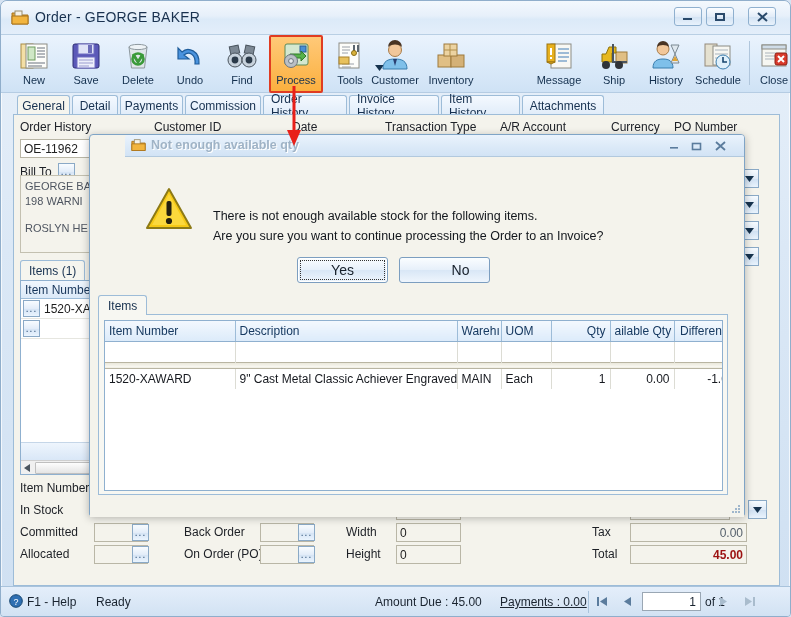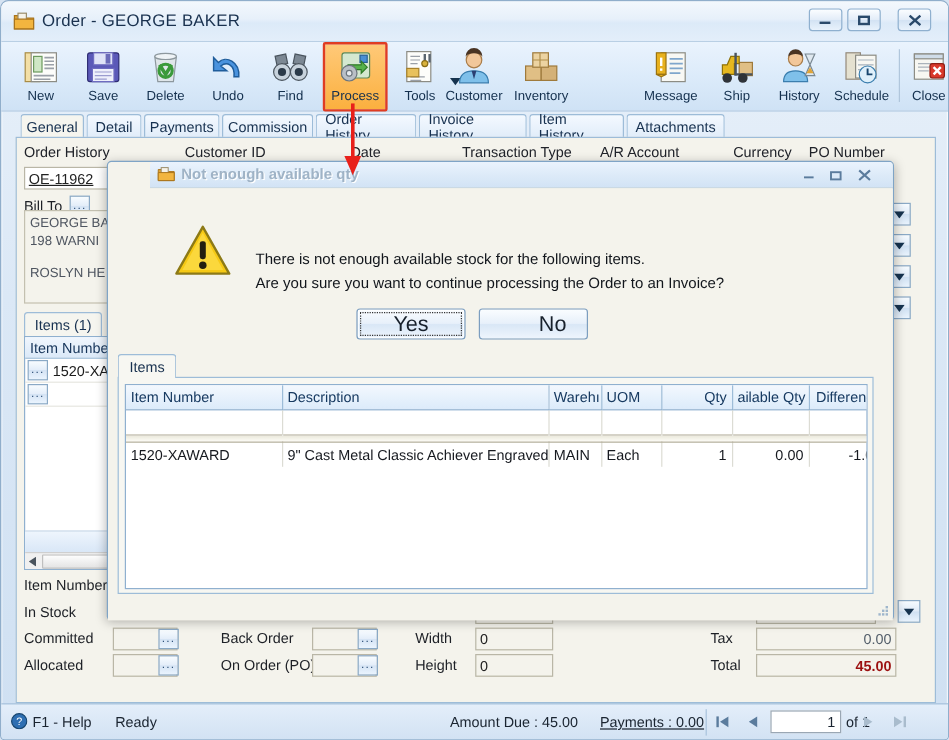--- a/index.html
+++ b/index.html
@@ -181,21 +181,21 @@
 
   #dlg-body { position:absolute; left:0; top:22px; width:100%; height:360px; background:#f4f3ec; }
   #warn-icon { position:absolute; left:55px; top:30px; width:48px; height:44px; }
   #msg1 { position:absolute; left:123px; top:52px; font-size:12.5px; color:#12161c; }
   #msg2 { position:absolute; left:123px; top:72px; font-size:12.5px; color:#12161c; }
 
   .dlgbtn {
     position:absolute; top:100px; width:91px; height:26px;
     border:1px solid #7c9ec0; border-radius:3px;
     background: linear-gradient(to bottom,#fafdff,#e7f0fa 48%,#d9e7f6 52%,#eef5fd);
-    font-size:18px; color:#17202b;
+    font-size:14px; color:#17202b;
     display:flex; align-items:center; justify-content:center;
   }
   #dlg-yes { left:207px; box-shadow: inset 0 0 0 1px #ffffff; }
   #dlg-yes .focusring {
     position:absolute; left:2px; top:2px; right:2px; bottom:2px;
     border:1px dotted #333; pointer-events:none;
   }
   #dlg-no { left:309px;padding-left:32px; }
 
   
@@ -538,21 +538,21 @@
   <div id="formarea">
 
     <div class="colhdr" style="left:6px">Order History</div>
     <div class="colhdr" style="left:140px">Customer ID</div>
     <div class="colhdr" style="left:278px">Date</div>
     <div class="colhdr" style="left:371px">Transaction Type</div>
     <div class="colhdr" style="left:486px">A/R Account</div>
     <div class="colhdr" style="left:597px">Currency</div>
     <div class="colhdr" style="left:660px">PO Number</div>
 
-    <div class="ffield" style="left:6px; top:24px; width:72px;text-decoration:underline;">OE-11962</div>
+    <div class="ffield" style="left:6px; top:24px; width:72px;">OE-11962</div>
 
     <div class="flabel" style="left:6px; top:50px">Bill To</div>
     <div class="ellbtn" style="left:44px; top:48px">...</div>
 
     <div id="addrbox">
       <div>GEORGE BA</div>
       <div>198 WARNI</div>
       <div style="height:12px"></div>
       <div>ROSLYN HE</div>
     </div>

